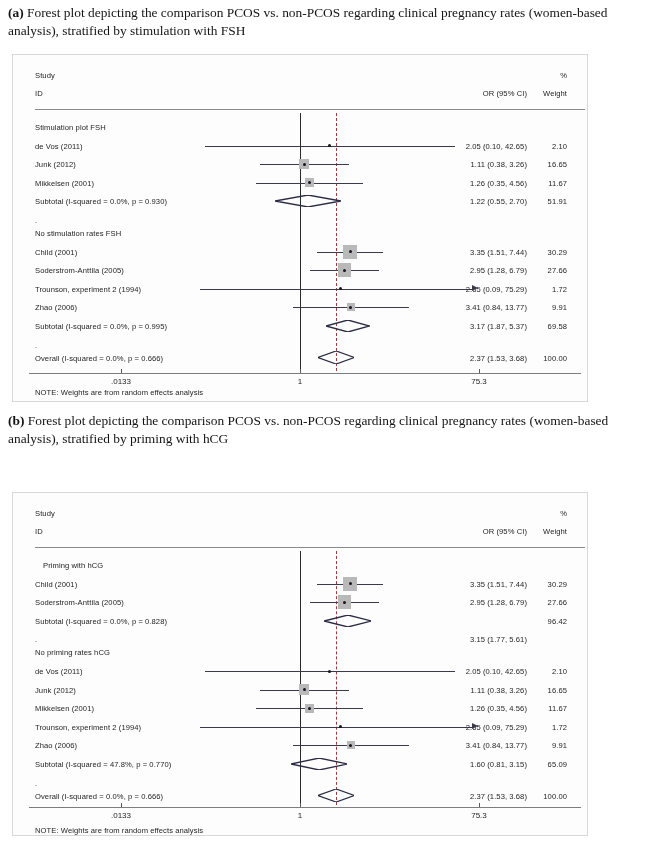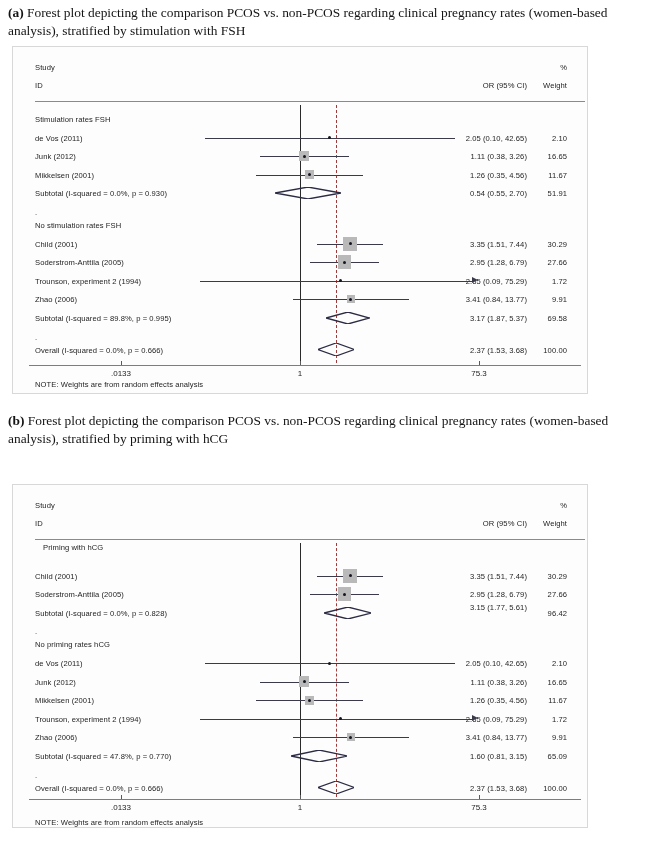--- a/index.html
+++ b/index.html
@@ -20,21 +20,21 @@
     font-family: "Liberation Serif", serif;
     font-size: 13.4px;
     line-height: 17.5px;
     color: #141414;
     padding: 0 6px 0 4px;
   }
   .caption .lbl { font-weight: bold; }
 
   .panel {
     position: relative;
-    margin: 0 auto;
+    margin: 8px auto;
     border: 1px solid #d8d8d8;
     background: #fdfdfd;
     box-sizing: border-box;
   }
 
   .plot {
     position: absolute;
     left: 0; top: 0; right: 0; bottom: 0;
     font-family: "Liberation Sans", sans-serif;
   }
@@ -122,40 +122,40 @@
 <div class="panel" style="position:absolute;left:12px;top:46px;width:576px;height:348px;">
   <div class="plot" id="plot-a">
       <div class="txt" style="left: 22px; top: 16px;">Study</div>
       <div class="txt" style="left: 22px; top: 34px;">ID</div>
       <div class="txt right" style="right: 20px; top: 16px;">%</div>
       <div class="txt right" style="right: 60px; top: 34px;">OR (95% CI)</div>
       <div class="txt right" style="right: 20px; top: 34px;">Weight</div>
       <div class="hline" style="left: 22px; top: 54px; width: 550px;"></div>
       <div class="nullline" style="left: 286.969px; top: 58px; height: 258px;"></div>
       <div class="dashline" style="left: 322.717px; top: 58px; height: 258px;"></div>
-      <div class="txt" style="left: 22px; top: 68px;">Stimulation rates FSH</div>
+      <div class="txt" style="left: 22px; top: 68px;">Stimulation plot FSH</div>
       <div class="txt" style="left: 22px; top: 86.6px;">de Vos (2011)</div>
       <div class="txt right" style="right: 60px; top: 86.6px;">2.05 (0.10, 42.65)</div>
       <div class="txt right" style="right: 20px; top: 86.6px;">2.10</div>
       <div class="ciline" style="left: 191.577px; top: 90.6px; width: 250.873px;"></div>
       <div class="pt" style="left: 315.208px; top: 89.1px;"></div>
       <div class="txt" style="left: 22px; top: 105.2px;">Junk (2012)</div>
       <div class="txt right" style="right: 60px; top: 105.2px;">1.11 (0.38, 3.26)</div>
       <div class="txt right" style="right: 20px; top: 105.2px;">16.65</div>
       <div class="ciline" style="left: 246.884px; top: 109.2px; width: 89.0419px;"></div>
       <div class="wbox" style="left: 286.09px; top: 103.997px; width: 10.4051px; height: 10.4051px;"></div>
       <div class="pt" style="left: 289.793px; top: 107.7px;"></div>
       <div class="txt" style="left: 22px; top: 123.8px;">Mikkelsen (2001)</div>
       <div class="txt right" style="right: 60px; top: 123.8px;">1.26 (0.35, 4.56)</div>
       <div class="txt right" style="right: 20px; top: 123.8px;">11.67</div>
       <div class="ciline" style="left: 243.477px; top: 127.8px; width: 106.352px;"></div>
       <div class="wbox" style="left: 292.188px; top: 123.444px; width: 8.71115px; height: 8.71115px;"></div>
       <div class="pt" style="left: 295.044px; top: 126.3px;"></div>
       <div class="txt" style="left: 22px; top: 142.4px;">Subtotal  (I-squared = 0.0%, p = 0.930)</div>
-      <div class="txt right" style="right: 60px; top: 142.4px;">0.54 (0.55, 2.70)</div>
+      <div class="txt right" style="right: 60px; top: 142.4px;">1.22 (0.55, 2.70)</div>
       <div class="txt right" style="right: 20px; top: 142.4px;">51.91</div>
       <div class="diamond" style="left: 262.202px; top: 140.4px; width: 65.9158px; height: 12px;">
         <svg width="65.91583262329732" height="12" viewBox="0 0 65.91583262329732 12">
           <polygon points="0,6 33.005288243956386,0 65.91583262329732,6 33.005288243956386,12" fill="none" stroke="#2b2b45" stroke-width="1.3"></polygon>
         </svg>
       </div>
       <div class="txt" style="left: 22px; top: 161px;">.</div>
       <div class="txt" style="left: 22px; top: 174px;">No stimulation rates FSH</div>
       <div class="txt" style="left: 22px; top: 192.6px;">Child (2001)</div>
       <div class="txt right" style="right: 60px; top: 192.6px;">3.35 (1.51, 7.44)</div>
@@ -174,21 +174,21 @@
       <div class="txt right" style="right: 20px; top: 229.8px;">1.72</div>
       <div class="ciline" style="left: 187.212px; top: 233.8px; width: 271.782px;"></div>
       <div class="arrowhead" style="left: 458.994px; top: 230.4px;"></div>
       <div class="pt" style="left: 325.843px; top: 232.3px;"></div>
       <div class="txt" style="left: 22px; top: 248.4px;">Zhao (2006)</div>
       <div class="txt right" style="right: 60px; top: 248.4px;">3.41 (0.84, 13.77)</div>
       <div class="txt right" style="right: 20px; top: 248.4px;">9.91</div>
       <div class="ciline" style="left: 279.746px; top: 252.4px; width: 115.868px;"></div>
       <div class="wbox" style="left: 333.776px; top: 248.386px; width: 8.02744px; height: 8.02744px;"></div>
       <div class="pt" style="left: 336.29px; top: 250.9px;"></div>
-      <div class="txt" style="left: 22px; top: 267px;">Subtotal  (I-squared = 89.8%, p = 0.995)</div>
+      <div class="txt" style="left: 22px; top: 267px;">Subtotal  (I-squared = 0.0%, p = 0.995)</div>
       <div class="txt right" style="right: 60px; top: 267px;">3.17 (1.87, 5.37)</div>
       <div class="txt right" style="right: 20px; top: 267px;">69.58</div>
       <div class="diamond" style="left: 312.901px; top: 265px; width: 43.7021px; height: 12px;">
         <svg width="43.702098457120655" height="12" viewBox="0 0 43.702098457120655 12">
           <polygon points="0,6 21.86548354287379,0 43.702098457120655,6 21.86548354287379,12" fill="none" stroke="#2b2b45" stroke-width="1.3"></polygon>
         </svg>
       </div>
       <div class="txt" style="left: 22px; top: 285.6px;">.</div>
       <div class="txt" style="left: 22px; top: 298.6px;">Overall  (I-squared = 0.0%, p = 0.666)</div>
       <div class="txt right" style="right: 60px; top: 298.6px;">2.37 (1.53, 3.68)</div>
@@ -217,35 +217,35 @@
 <div class="panel" style="position:absolute;left:12px;top:484px;width:576px;height:344px;">
   <div class="plot" id="plot-b">
       <div class="txt" style="left: 22px; top: 16px;">Study</div>
       <div class="txt" style="left: 22px; top: 34px;">ID</div>
       <div class="txt right" style="right: 20px; top: 16px;">%</div>
       <div class="txt right" style="right: 60px; top: 34px;">OR (95% CI)</div>
       <div class="txt right" style="right: 20px; top: 34px;">Weight</div>
       <div class="hline" style="left: 22px; top: 54px; width: 550px;"></div>
       <div class="nullline" style="left: 286.969px; top: 58px; height: 254px;"></div>
       <div class="dashline" style="left: 322.717px; top: 58px; height: 254px;"></div>
-      <div class="txt" style="left: 22px; top: 58px; padding-left: 8px;">Priming with hCG</div>
+      <div class="txt" style="left: 22px; top: 68px; padding-left: 8px;">Priming with hCG</div>
       <div class="txt" style="left: 22px; top: 86.6px;">Child (2001)</div>
       <div class="txt right" style="right: 60px; top: 86.6px;">3.35 (1.51, 7.44)</div>
       <div class="txt right" style="right: 20px; top: 86.6px;">30.29</div>
       <div class="ciline" style="left: 304.042px; top: 90.6px; width: 66.068px;"></div>
       <div class="wbox" style="left: 330.037px; top: 83.5829px; width: 14.0343px; height: 14.0343px;"></div>
       <div class="pt" style="left: 335.554px; top: 89.1px;"></div>
       <div class="txt" style="left: 22px; top: 105.2px;">Soderstrom-Anttila (2005)</div>
       <div class="txt right" style="right: 60px; top: 105.2px;">2.95 (1.28, 6.79)</div>
       <div class="txt right" style="right: 20px; top: 105.2px;">27.66</div>
       <div class="ciline" style="left: 297.196px; top: 109.2px; width: 69.1266px;"></div>
       <div class="wbox" style="left: 325.081px; top: 102.494px; width: 13.4112px; height: 13.4112px;"></div>
       <div class="pt" style="left: 330.286px; top: 107.7px;"></div>
       <div class="txt" style="left: 22px; top: 123.8px;">Subtotal  (I-squared = 0.0%, p = 0.828)</div>
-      <div class="txt right" style="right: 60px; top: 118px; text-align: right;">3.15 (1.77, 5.61)</div>
+      <div class="txt right" style="right: 60px; top: 142px; text-align: right;">3.15 (1.77, 5.61)</div>
       <div class="txt right" style="right: 20px; top: 123.8px;">96.42</div>
       <div class="diamond" style="left: 310.624px; top: 121.8px; width: 47.7903px; height: 12px;">
         <svg width="47.79029656226197" height="12" viewBox="0 0 47.79029656226197 12">
           <polygon points="0,6 23.880123117705295,0 47.79029656226197,6 23.880123117705295,12" fill="none" stroke="#2b2b45" stroke-width="1.3"></polygon>
         </svg>
       </div>
       <div class="txt" style="left: 22px; top: 142.4px;">.</div>
       <div class="txt" style="left: 22px; top: 155.4px;">No priming rates hCG</div>
       <div class="txt" style="left: 22px; top: 174px;">de Vos (2011)</div>
       <div class="txt right" style="right: 60px; top: 174px;">2.05 (0.10, 42.65)</div>

